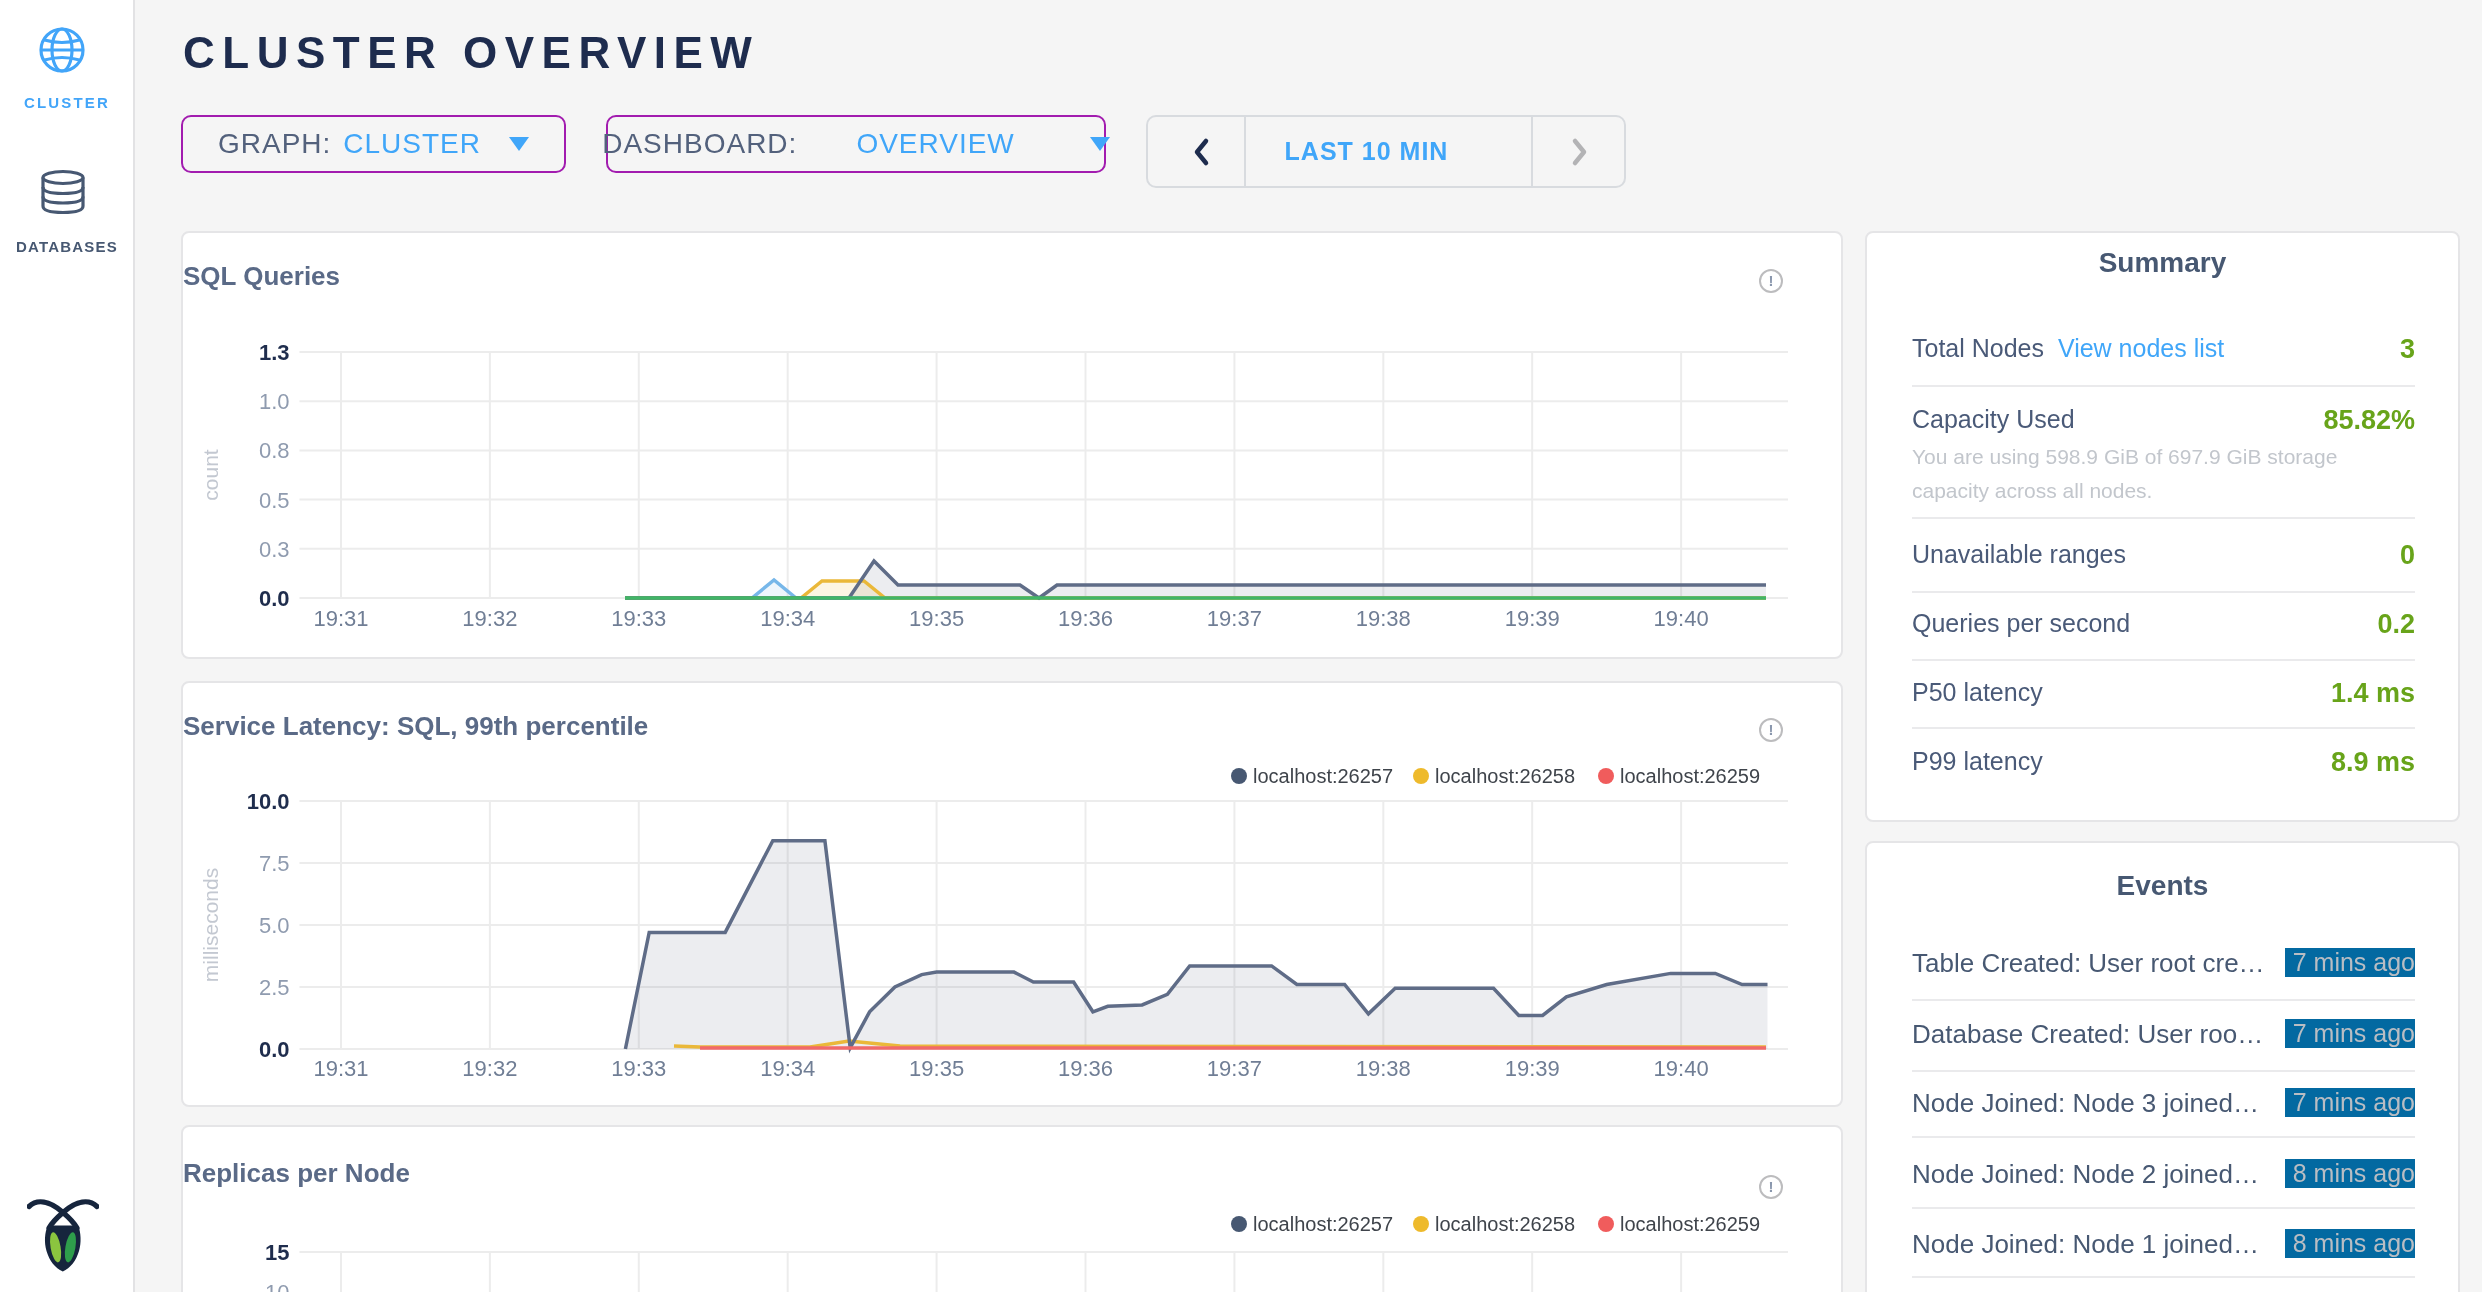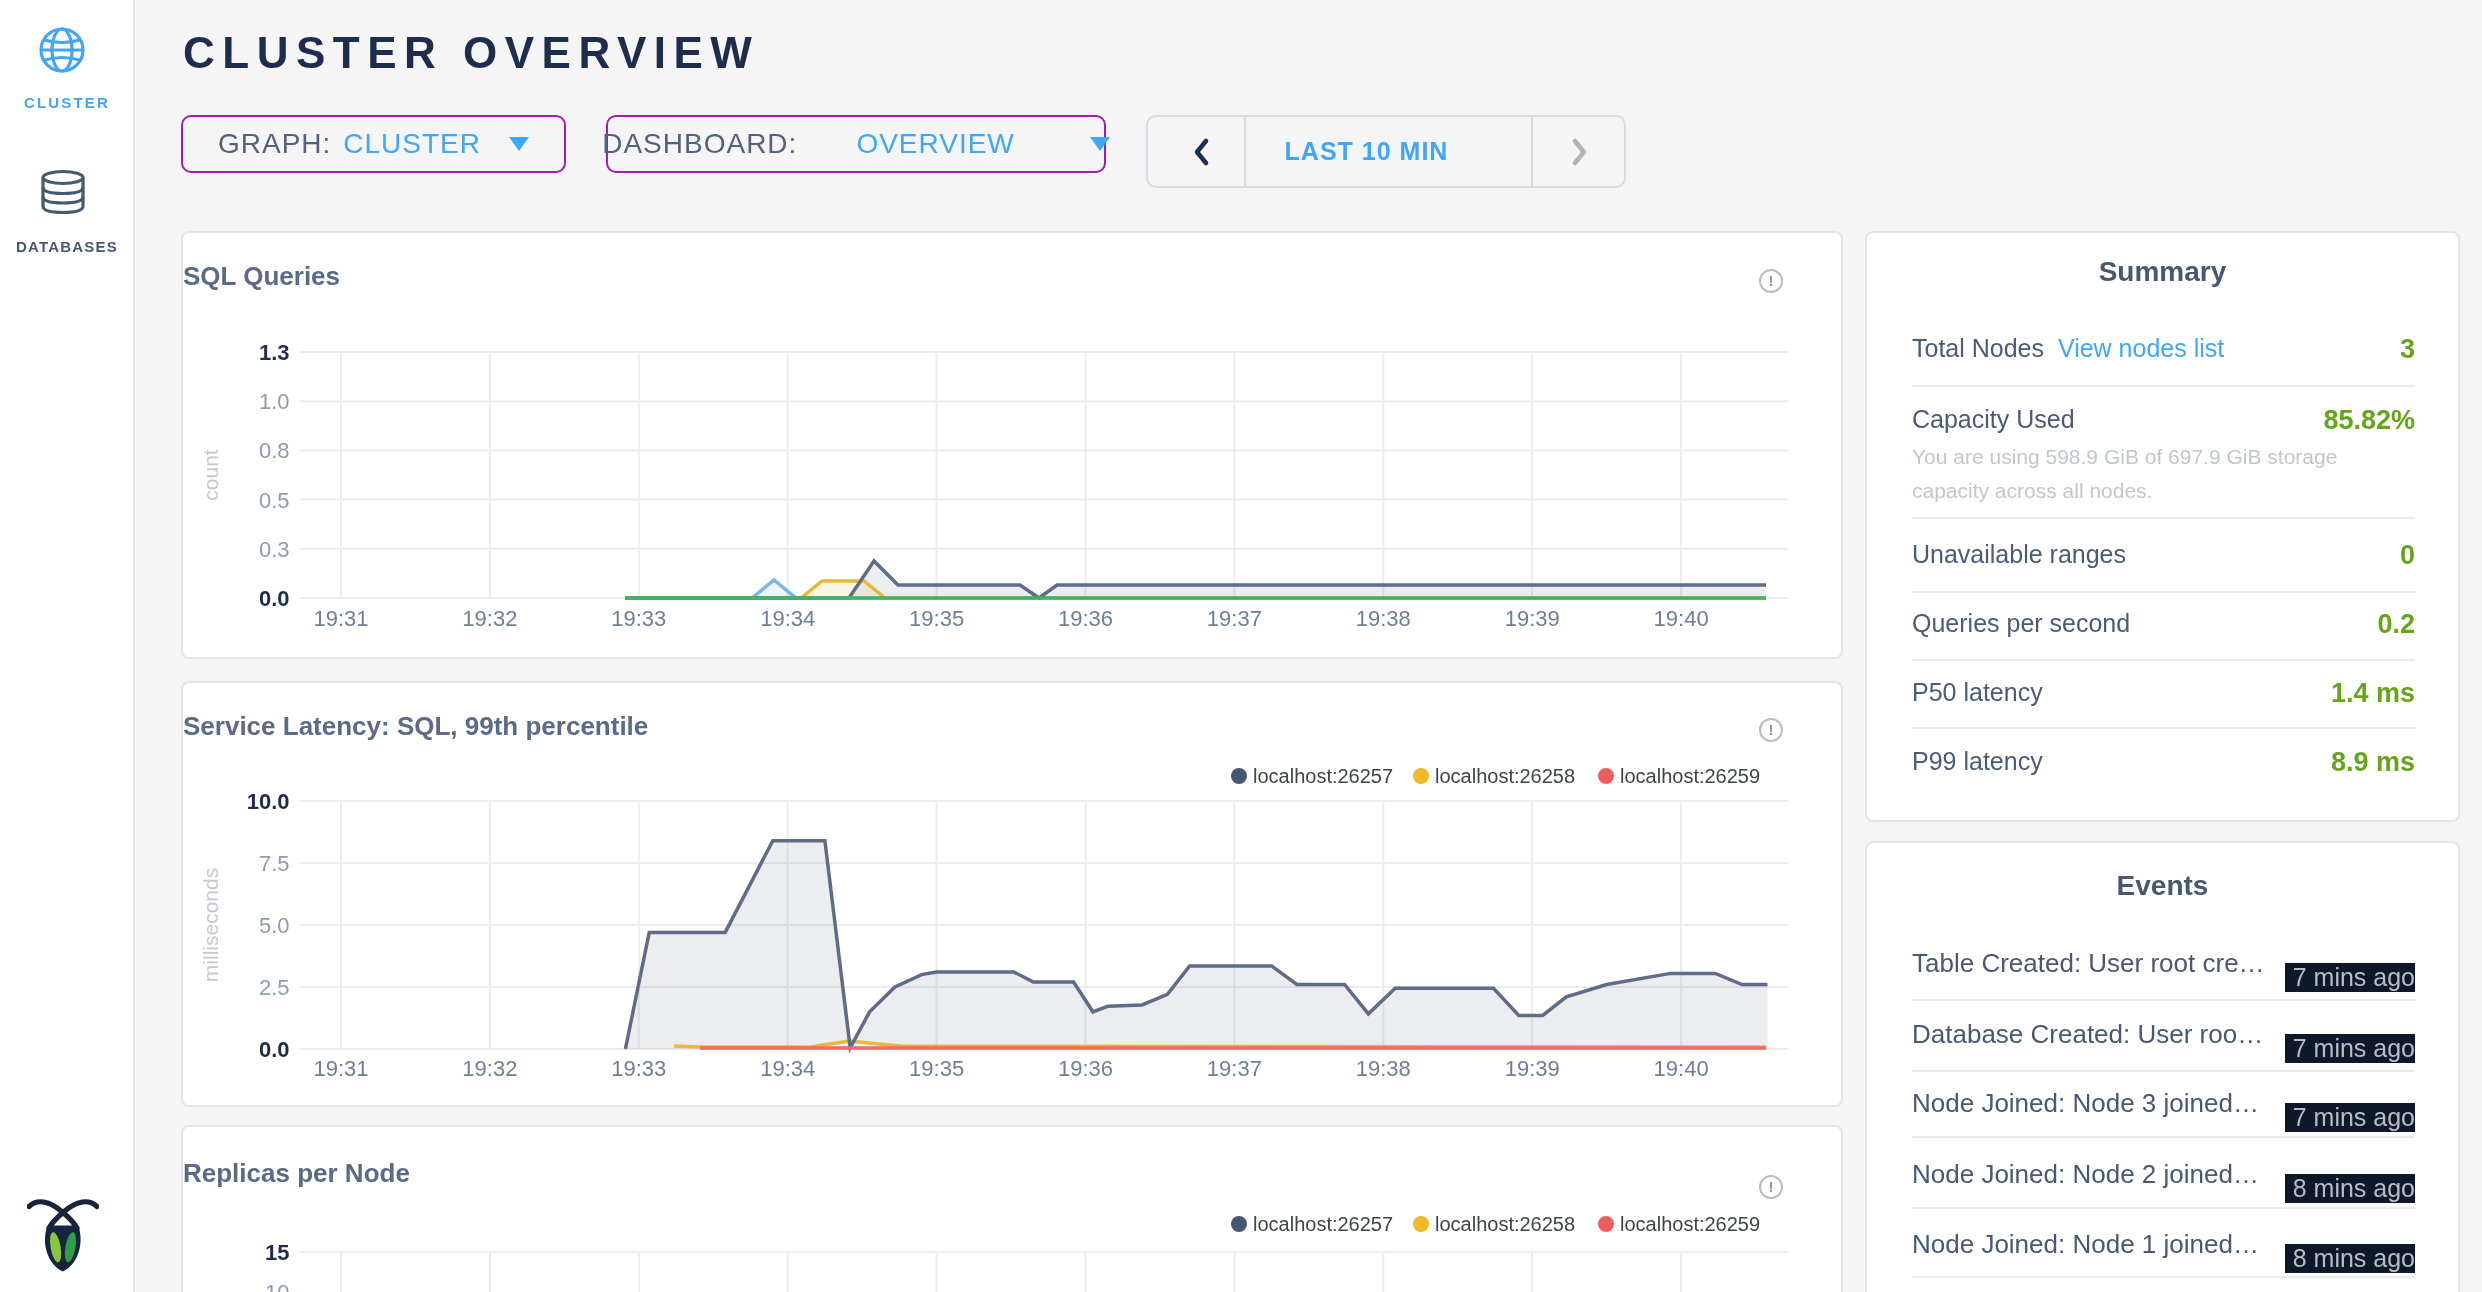--- a/index.html
+++ b/index.html
@@ -18,21 +18,21 @@
   .timebox .seg { display:flex; align-items:center; justify-content:center; }
   .chart-title { position:absolute; width:1600px; text-align:left; font-size:26px; font-weight:700; color:#5a6a87; }
   .bang { position:absolute; width:24px; height:24px; border:2.5px solid #bcbcbe; border-radius:50%;
           color:#8a97ad; font-size:15px; font-weight:700; text-align:center; line-height:19px; }
   .lgd { position:absolute; height:26px; display:flex; align-items:center; font-size:20px; color:#3f444b; }
   .lgd .dot { width:16px; height:16px; border-radius:50%; margin-right:6px; flex:none; }
   .srow { position:absolute; left:45px; right:43px; font-size:25px; color:#4a5a78; }
   .srow .v { position:absolute; right:0; top:0; font-weight:700; color:#68a41a; font-size:27px; }
   .sdiv { position:absolute; left:45px; right:43px; height:0; border-top:2px solid #eaeaec; }
   .erow { position:absolute; left:45px; right:43px; font-size:26px; color:#475872; white-space:nowrap; }
-  .erow .t { position:absolute; right:0; top:0; color:#b9bdc3; background:#0f172a; padding-left:8px; font-size:25px;margin-top:15px; }
+  .erow .t { position:absolute; right:0; top:0; color:#b9bdc3; background:#0369a1; padding-left:8px; font-size:25px; }
 </style>
 </head>
 <body>
   <div class="sidebar">
     <svg width="48" height="48" viewBox="0 0 48 48" style="position:absolute; left:38px; top:26px;">
 <g fill="none" stroke="#42a5f9" stroke-width="3.2">
 <circle cx="24" cy="24" r="21"></circle>
 <ellipse cx="24" cy="24" rx="10" ry="21"></ellipse>
 <path d="M6.5,14 Q24,19 41.5,14"></path>
 <path d="M6.5,34 Q24,29 41.5,34"></path>
@@ -186,21 +186,21 @@
 <text x="108.5" y="175" text-anchor="end" font-size="22" fill="#8f9baf">10</text>
     </svg>
     <div class="chart-title" style="top:31px;">Replicas per Node</div>
     <div class="bang" style="left:1576px; top:48px;">!</div>
     <div class="lgd" style="left:1048px; top:84px;"><span class="dot" style="background:#475872;"></span>localhost:26257</div>
     <div class="lgd" style="left:1230px; top:84px;"><span class="dot" style="background:#eeba2c;"></span>localhost:26258</div>
     <div class="lgd" style="left:1415px; top:84px;"><span class="dot" style="background:#f05c5c;"></span>localhost:26259</div>
   </div>
 
   <div class="card" style="left:1865px; top:231px; width:595px; height:591px;">
-    <div style="position:absolute; width:100%; top:23px; text-align:center; font-size:28px; font-weight:700; color:#475872;">Summary</div>
+    <div style="position:absolute; width:100%; top:14px; text-align:center; font-size:28px; font-weight:700; color:#475872;">Summary</div>
     <div class="srow" style="top:101px;">Total Nodes&nbsp;&nbsp;<span style="color:#40a6f9;">View nodes list</span><span class="v">3</span></div>
     <div class="sdiv" style="top:152px;"></div>
     <div class="srow" style="top:172px;">Capacity Used<span class="v">85.82%</span></div>
     <div style="position:absolute; left:45px; top:207px; width:450px; font-size:21px; line-height:34px; color:#c2c6cc;">You are using 598.9 GiB of 697.9 GiB storage capacity across all nodes.</div>
     <div class="sdiv" style="top:284px;"></div>
     <div class="srow" style="top:307px;">Unavailable ranges<span class="v">0</span></div>
     <div class="sdiv" style="top:358px;"></div>
     <div class="srow" style="top:376px;">Queries per second<span class="v">0.2</span></div>
     <div class="sdiv" style="top:426px;"></div>
     <div class="srow" style="top:445px;">P50 latency<span class="v">1.4 ms</span></div>

